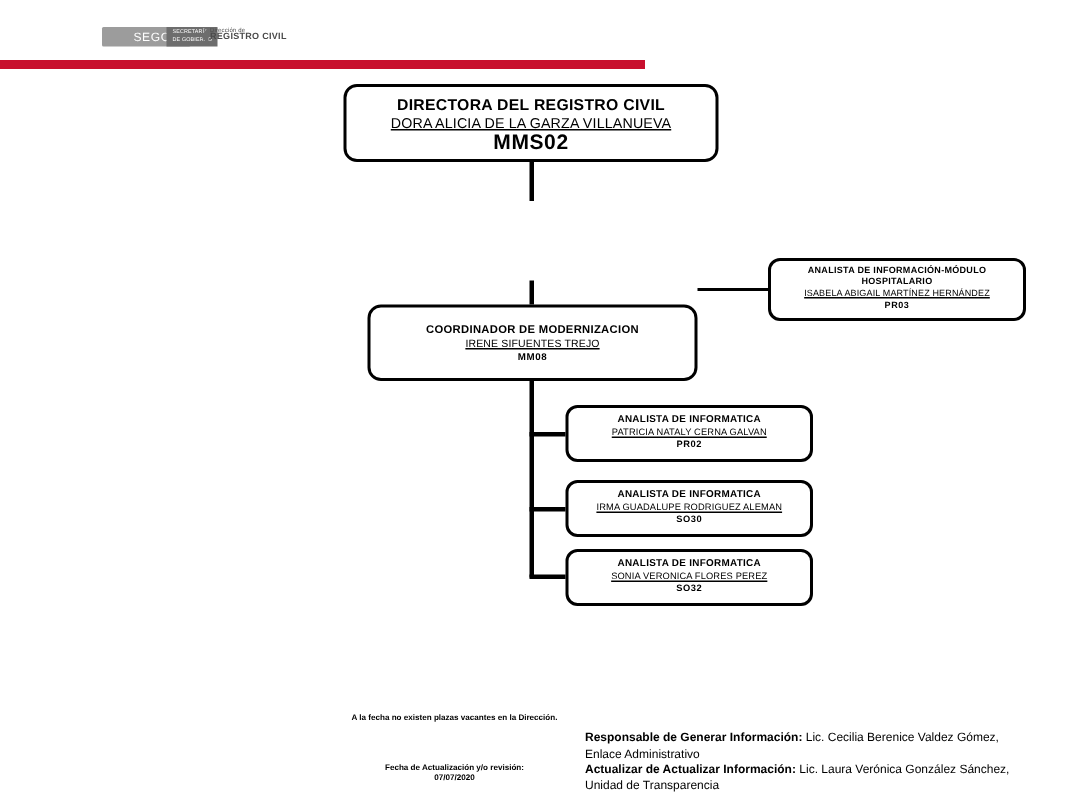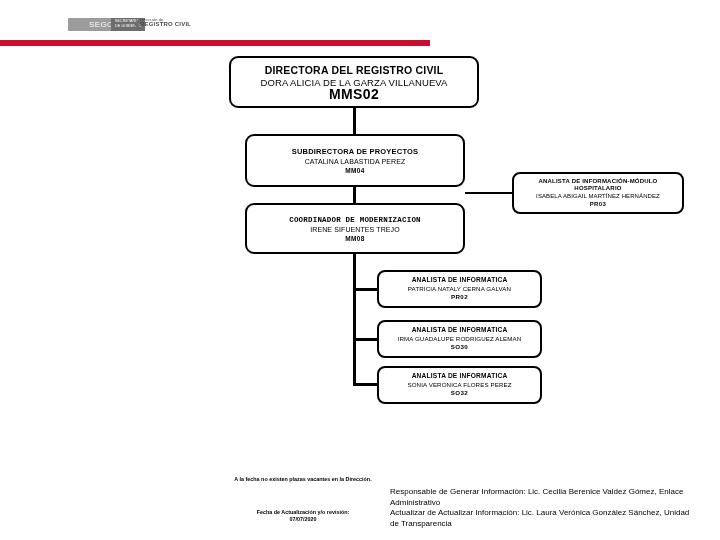--- a/index.html
+++ b/index.html
@@ -159,40 +159,40 @@
     align-items: center;
     justify-content: center;
     text-align: center;
     color: #000000;
     z-index: 3;
   }
   .node .title {
     font-weight: bold;
     letter-spacing: .2px;
   }
-  .node .person { letter-spacing: .1px; }
+  .node .person { letter-spacing: .1px; text-decoration: underline; }
   .node .code { font-weight: bold; letter-spacing: .4px; }
 
   #node-director { left: 229px; top: 56px; width: 250px; height: 52px; }
   #node-director .title  { font-size: 10.5px; line-height: 13px; }
   #node-director .person { font-size: 9.5px; line-height: 11.5px; }
   #node-director .code   { font-size: 14px; line-height: 12px; }
 
   #node-subdir { left: 245px; top: 134px; width: 220px; height: 53px; }
   #node-subdir .title  { font-size: 7.5px; line-height: 10px; }
   #node-subdir .person { font-size: 7px;   line-height: 9px; }
   #node-subdir .code   { font-size: 6.5px; line-height: 9px; }
 
   #node-hospital { left: 512px; top: 172px; width: 172px; height: 42px; border-radius: 8px; }
   #node-hospital .title  { font-size: 6px; line-height: 7.6px; }
   #node-hospital .person { font-size: 6px; line-height: 7.6px; }
   #node-hospital .code   { font-size: 6px; line-height: 7.6px; }
 
   #node-coord { left: 245px; top: 203px; width: 220px; height: 51px; }
-  #node-coord .title  { font-size: 7.5px; line-height: 10px; font-family: Liberation Mono, monospace; }
+  #node-coord .title  { font-size: 7.5px; line-height: 10px; }
   #node-coord .person { font-size: 7px;   line-height: 9px; }
   #node-coord .code   { font-size: 6.5px; line-height: 9px; }
 
   .node-analyst { left: 377px; width: 165px; height: 38px; border-radius: 8px; }
   .node-analyst .title  { font-size: 6.6px; line-height: 8.4px; }
   .node-analyst .person { font-size: 6.2px; line-height: 8.4px; }
   .node-analyst .code   { font-size: 6.2px; line-height: 8.4px; }
   #node-analyst-1 { top: 270px; }
   #node-analyst-2 { top: 320px; }
   #node-analyst-3 { top: 366px; }
@@ -215,21 +215,21 @@
     left: 228px; top: 509px; width: 150px;
     font-size: 5.4px; line-height: 7px;
     text-align: center;
   }
   #resp-block {
     position: absolute;
     left: 390px; top: 487px; width: 300px;
     font-size: 8px; line-height: 10.6px;
     color: #000000;
   }
-  #resp-block b { font-weight: normal; text-align: center; }
+  #resp-block b { font-weight: bold; text-align: center; }
 </style>
 </head>
 <body>
 
 <div id="page">
 
   <div id="header-band">
 
 
     <div class="segob-pill">SEGOB</div>
@@ -253,25 +253,20 @@
   <div class="conn" style="left:353px; top:288px; width:24px; height:3px;"></div>
   <div class="conn" style="left:353px; top:338px; width:24px; height:3px;"></div>
   <div class="conn" style="left:353px; top:383px; width:24px; height:3px;"></div>
 
   <div class="node" id="node-director">
     <div class="title">DIRECTORA DEL REGISTRO CIVIL</div>
     <div class="person">DORA ALICIA DE LA GARZA VILLANUEVA</div>
     <div class="code">MMS02</div>
   </div>
 
-  <div class="node" id="node-subdir">
-    <div class="title">SUBDIRECTORA DE PROYECTOS</div>
-    <div class="person">CATALINA LABASTIDA PEREZ</div>
-    <div class="code">MM04</div>
-  </div>
 
   <div class="node" id="node-hospital">
     <div class="title">ANALISTA DE INFORMACIÓN-MÓDULO HOSPITALARIO</div>
     <div class="person">ISABELA ABIGAIL MARTÍNEZ HERNÁNDEZ</div>
     <div class="code">PR03</div>
   </div>
 
   <div class="node" id="node-coord">
     <div class="title">COORDINADOR DE MODERNIZACION</div>
     <div class="person">IRENE SIFUENTES TREJO</div>

